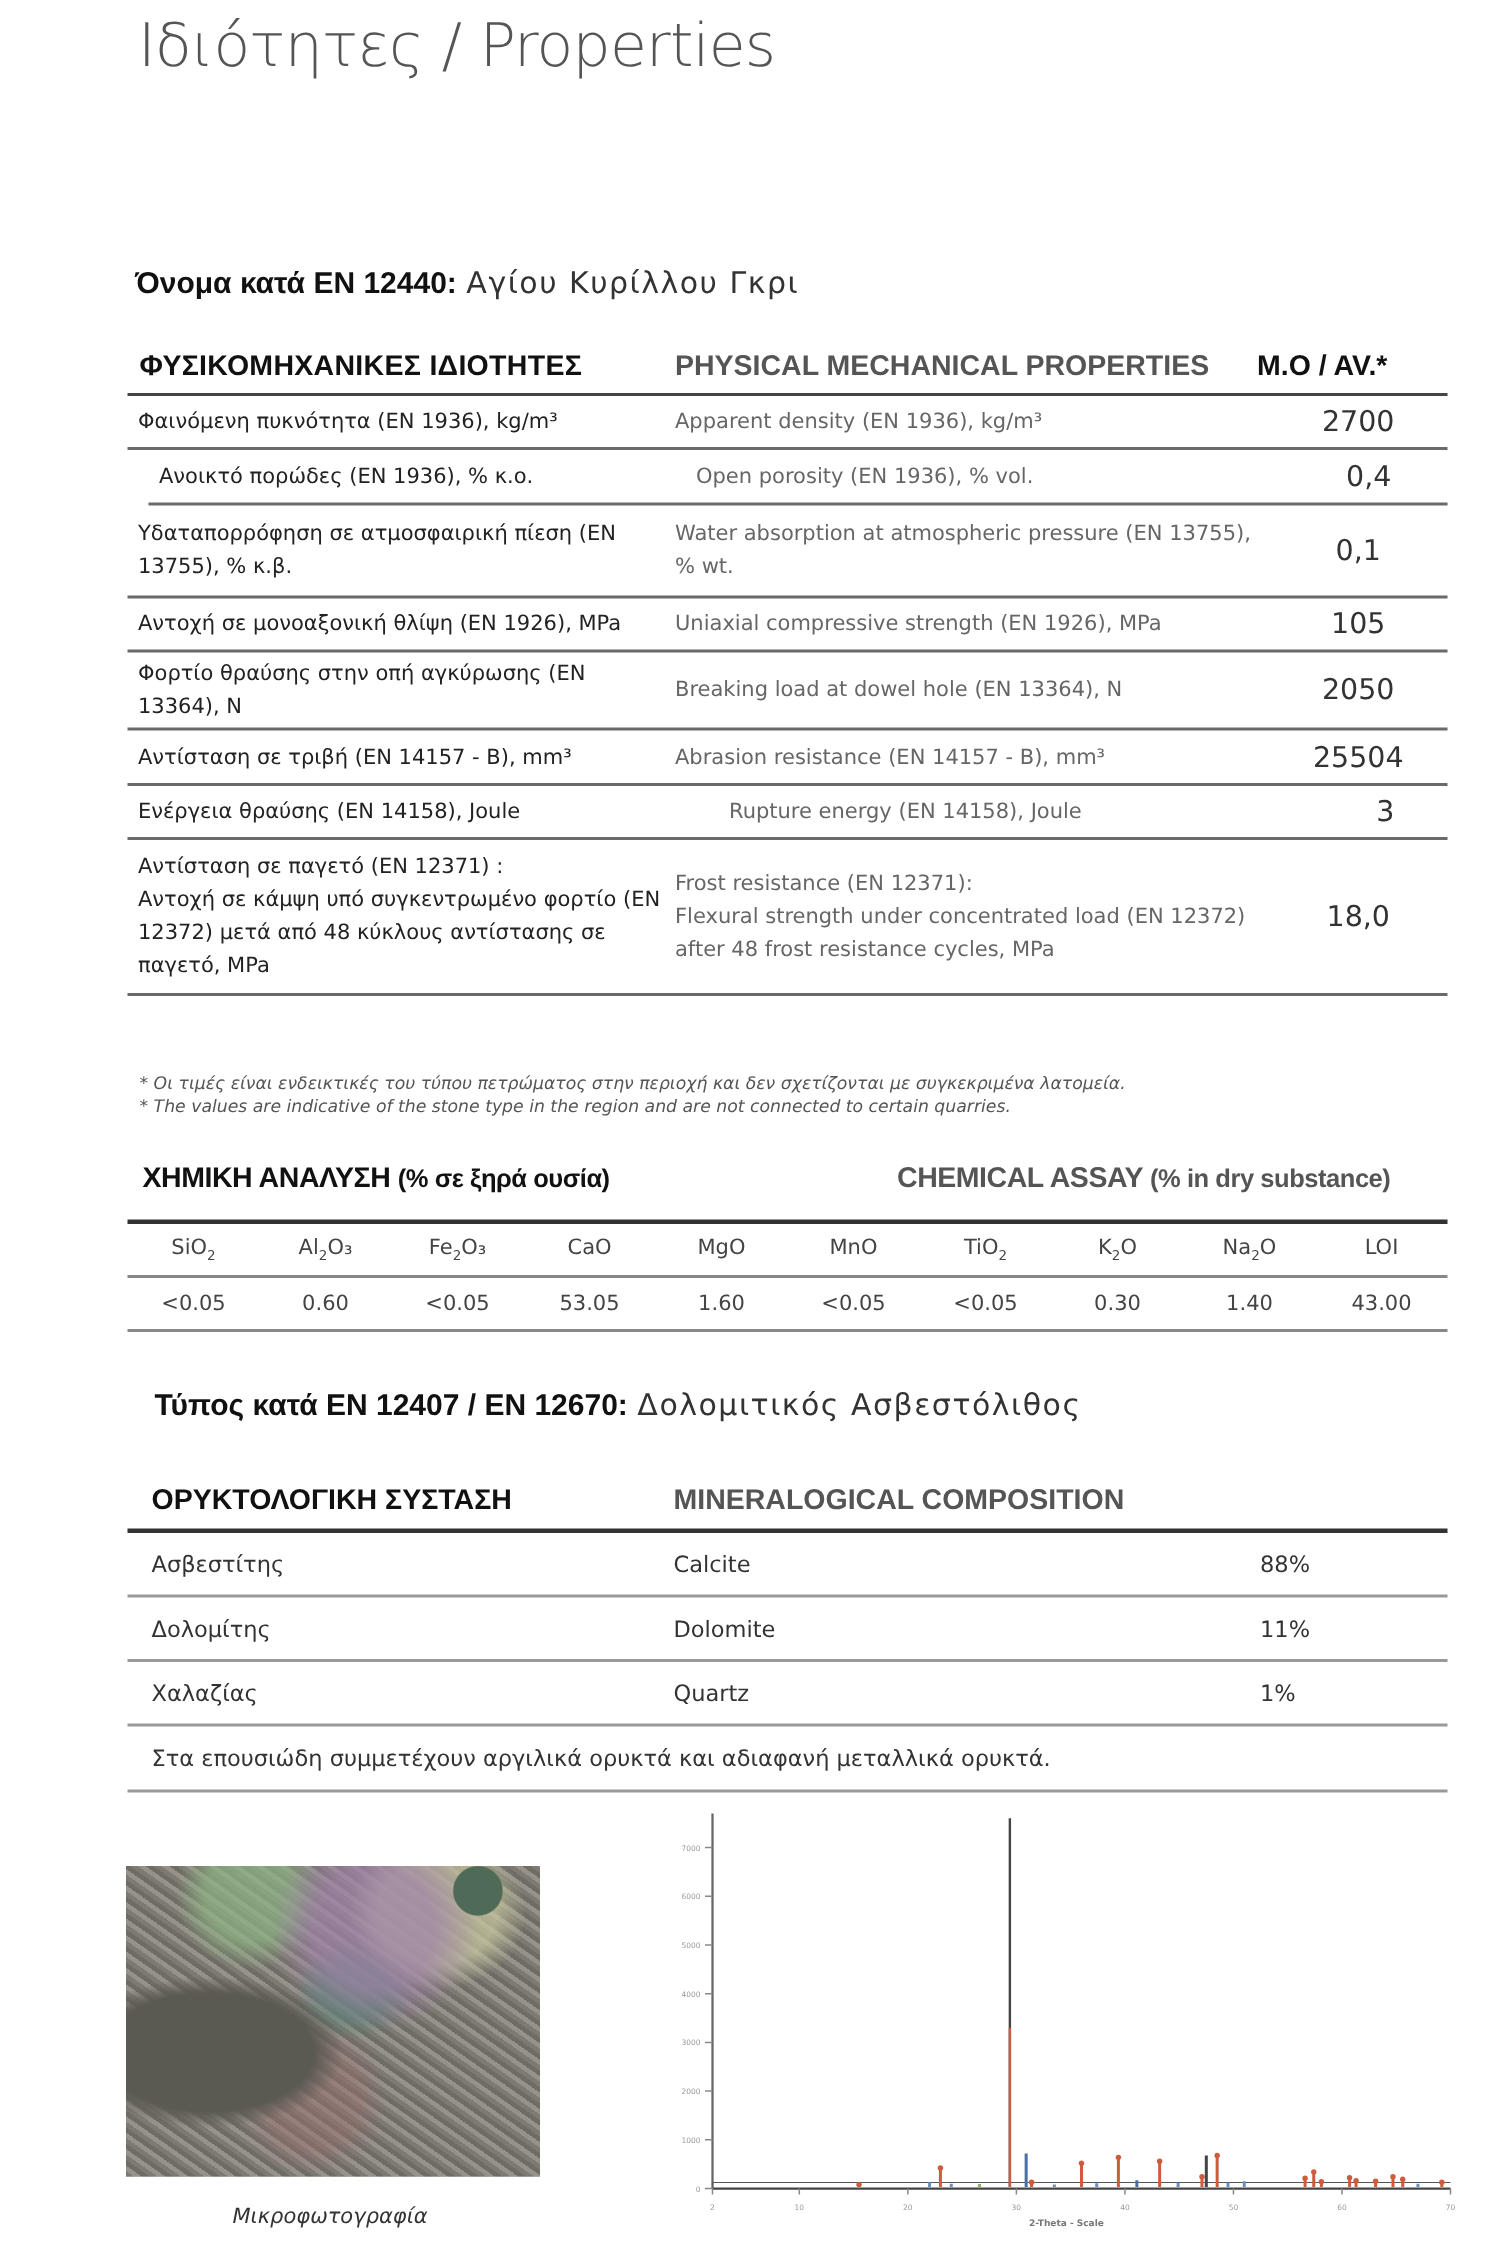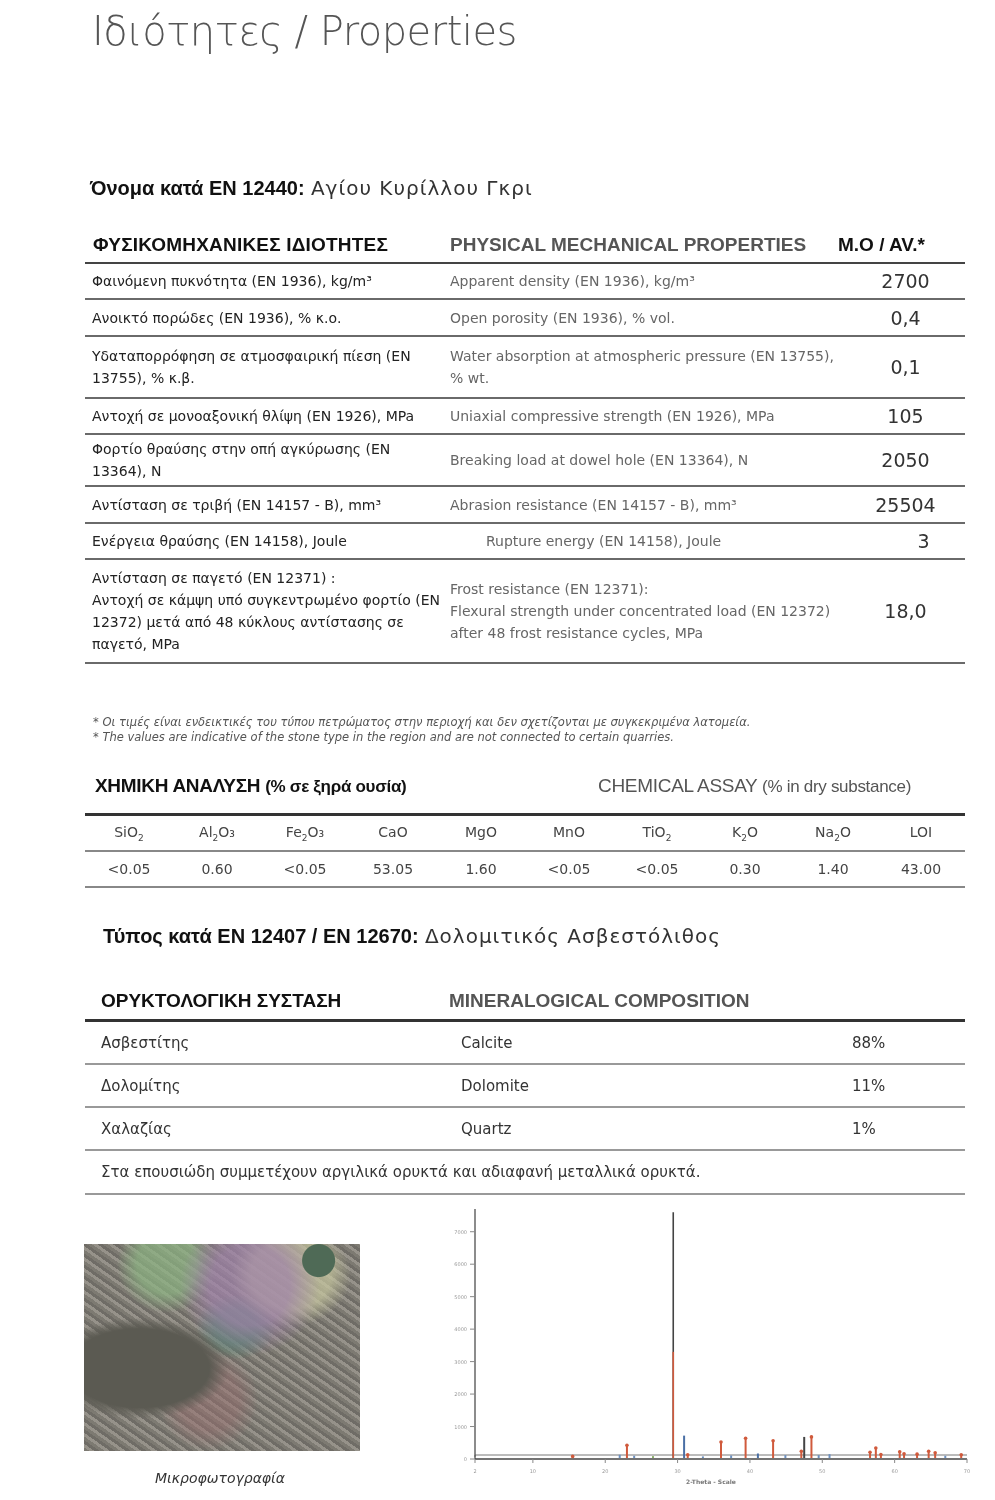--- a/index.html
+++ b/index.html
@@ -20,39 +20,39 @@
   .props .hdr .c3 { flex: 1; padding-left: 2px; font-weight: bold; font-size: 19px; color: #111; font-family: "Liberation Sans", sans-serif; }
   .props .row { display: flex; align-items: center; border-bottom: 2px solid #6a6a6a; }
   .props .row .c1 { width: 358px; padding-left: 7px; font-size: 14px; line-height: 22px; color: #222; }
   .props .row .c2 { width: 393px; padding-left: 7px; font-size: 14px; line-height: 22px; color: #666; }
   .props .row .c3 { flex: 1; padding-left: 10px; font-size: 19px; color: #333; text-align: center; }
   .footnotes { position: absolute; left: 93px; top: 715px; font-size: 11.5px; font-style: italic; color: #555; line-height: 15px; }
 
   
   .chem-title-gr { position: absolute; left: 95px; top: 775px; font-size: 19px; font-weight: bold; color: #111; font-family: "Liberation Sans", sans-serif; letter-spacing: -0.3px; }
   .chem-title-gr span, .chem-title-en span { font-size: 17px; }
-  .chem-title-en { position: absolute; left: 598px; top: 775px; font-size: 19px; font-weight: normal; color: #555; font-family: "Liberation Sans", sans-serif; letter-spacing: -0.3px; }
+  .chem-title-en { position: absolute; left: 598px; top: 775px; font-size: 19px; font-weight: bold; color: #555; font-family: "Liberation Sans", sans-serif; letter-spacing: -0.3px; }
   .chem-table { position: absolute; left: 85px; top: 813px; width: 880px; border-top: 3px solid #333; }
   .chem-table .crow { display: flex; height: 36px; align-items: center; border-bottom: 2px solid #888; }
   .chem-table .cell { flex: 1; text-align: center; font-size: 14px; color: #444; }
   .chem-table sub { font-size: 9px; }
 
   
   .type-line { position: absolute; left: 103px; top: 924px; font-size: 20px; color: #111; }
   .type-line .lbl { font-weight: bold; font-family: "Liberation Sans", sans-serif; }
   .type-line .val { color: #333; letter-spacing: 1px; }
 
   
   .min { position: absolute; left: 85px; top: 982px; width: 880px; }
   .min .hdr { display: flex; height: 40px; align-items: center; border-bottom: 3px solid #333; }
   .min .hdr .c1 { width: 357px; padding-left: 16px; font-weight: bold; font-size: 19px; color: #111; font-family: "Liberation Sans", sans-serif; }
   .min .hdr .c2 { flex: 1; padding-left: 7px; font-weight: bold; font-size: 19px; color: #555; font-family: "Liberation Sans", sans-serif; }
   .min .row { display: flex; height: 43px; align-items: center; border-bottom: 2px solid #999; }
   .min .row .c1 { width: 357px; padding-left: 16px; font-size: 15px; color: #333; }
-  .min .row .c2 { width: 398px; padding-left: 7px; font-size: 15px; color: #333; margin-left: 12px; }
+  .min .row .c2 { width: 398px; padding-left: 7px; font-size: 15px; color: #333; }
   .min .row .c3 { flex: 1; padding-left: 0; font-size: 15px; color: #333; }
   .min .note { height: 44px; display: flex; align-items: center; padding-left: 16px; font-size: 15px; color: #333; border-bottom: 2px solid #999; }
 
   
   .micro { position: absolute; left: 84px; top: 1244px; width: 276px; height: 207px; overflow: hidden;
     background:
       radial-gradient(circle at 85% 8%, #4f6a56 0 16px, transparent 17px),
       radial-gradient(ellipse at 20% 60%, #5b5a52 0 70px, transparent 90px),
       radial-gradient(ellipse at 60% 20%, rgba(160,130,170,0.7) 0 40px, transparent 70px),
       radial-gradient(ellipse at 30% 10%, rgba(140,180,130,0.7) 0 30px, transparent 50px),
@@ -82,21 +82,21 @@
     <div class="c1">ΦΥΣΙΚΟΜΗΧΑΝΙΚΕΣ ΙΔΙΟΤΗΤΕΣ</div>
     <div class="c2">PHYSICAL MECHANICAL PROPERTIES</div>
     <div class="c3">M.O / AV.*</div>
   </div>
   <div id="props-rows">
       <div class="row" style="height: 36px;">
         <div class="c1" style="white-space: pre-line;">Φαινόμενη πυκνότητα (EN 1936), kg/m³</div>
         <div class="c2" style="white-space: pre-line;">Apparent density (EN 1936), kg/m³</div>
         <div class="c3" style="white-space: pre-line;">2700</div>
       </div>
-      <div class="row" style="height: 37px;">
+      <div class="row" style="height: 37px; margin-left: 14px;">
         <div class="c1" style="white-space: pre-line;">Ανοικτό πορώδες (EN 1936), % κ.ο.</div>
         <div class="c2" style="white-space: pre-line;">Open porosity (EN 1936), % vol.</div>
         <div class="c3" style="white-space: pre-line;">0,4</div>
       </div>
       <div class="row" style="height: 62px;">
         <div class="c1" style="white-space: pre-line;">Υδαταπορρόφηση σε ατμοσφαιρική πίεση (EN 13755), % κ.β.</div>
         <div class="c2" style="white-space: pre-line;">Water absorption at atmospheric pressure (EN 13755), % wt.</div>
         <div class="c3" style="white-space: pre-line;">0,1</div>
       </div>
       <div class="row" style="height: 36px;">

